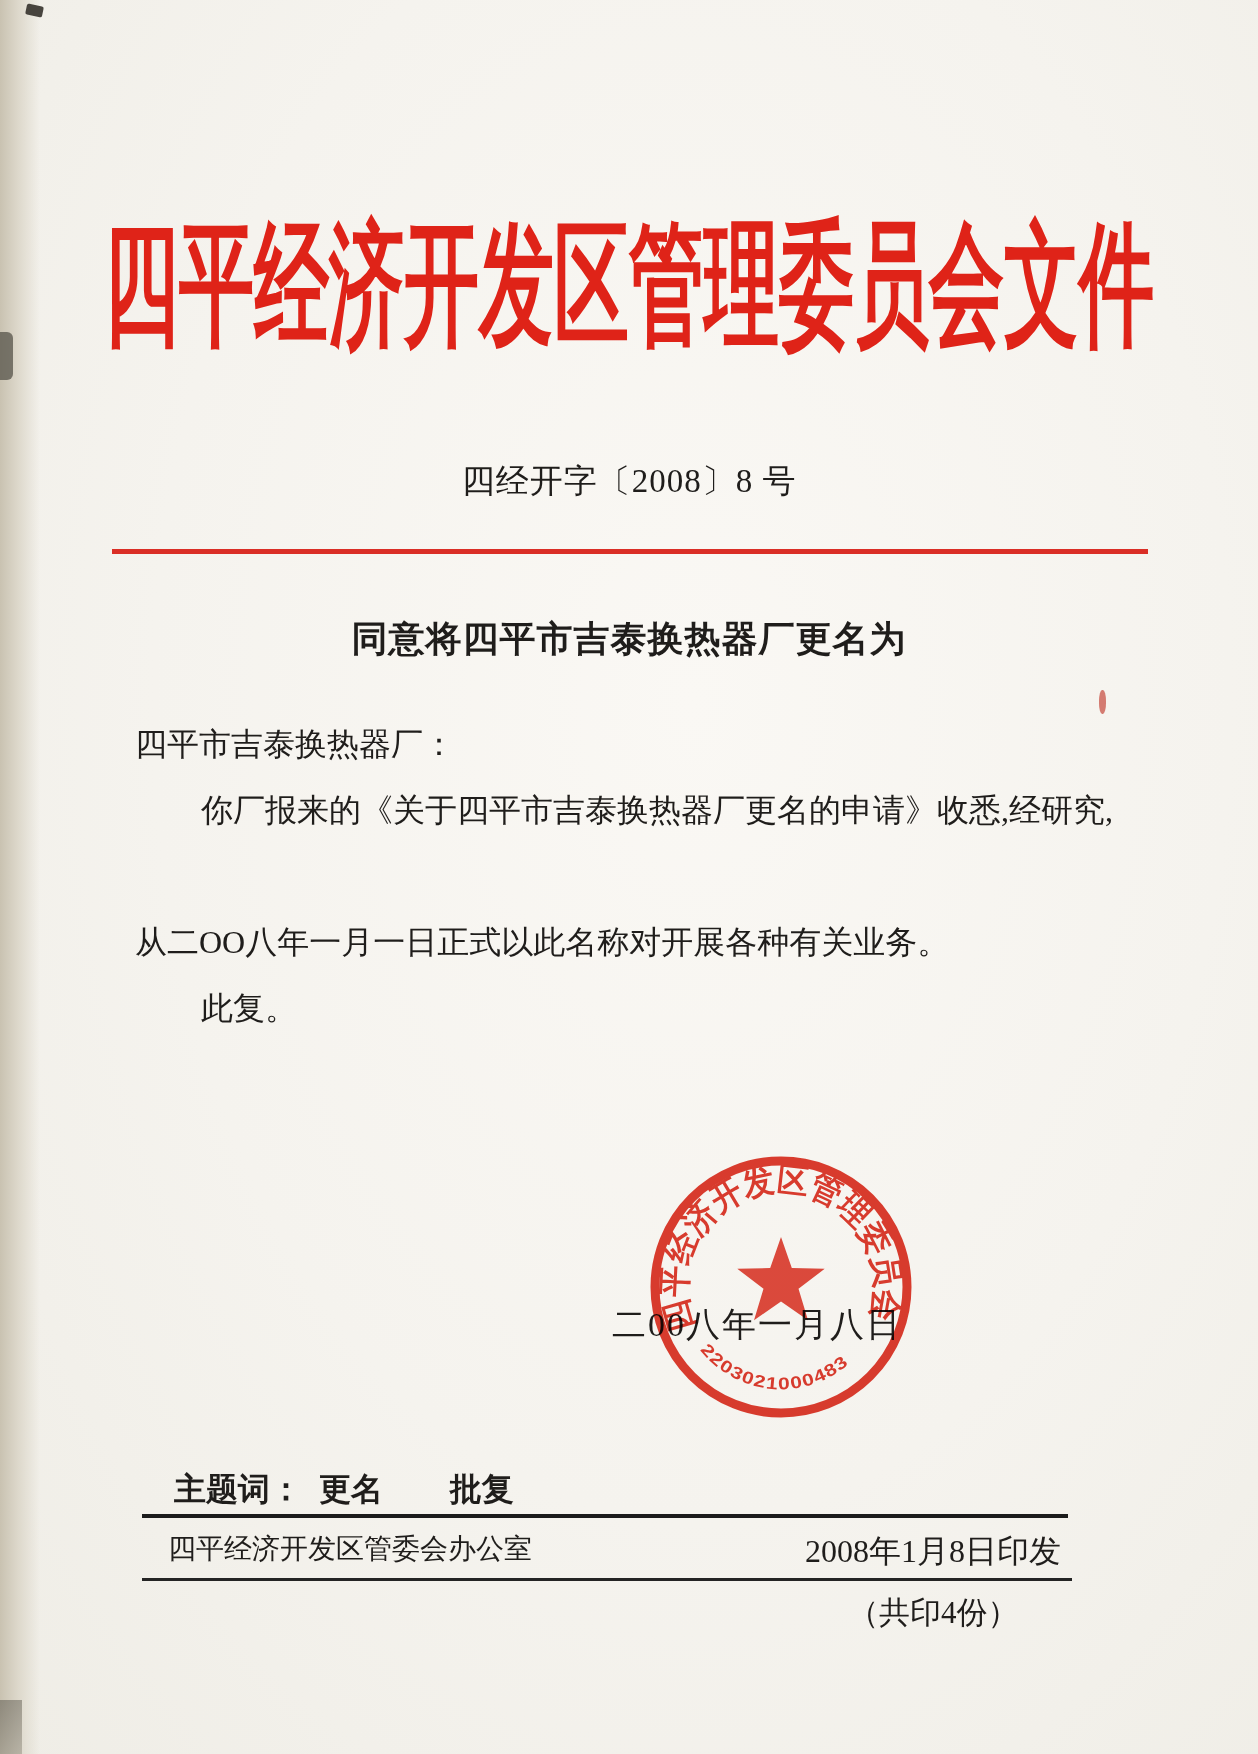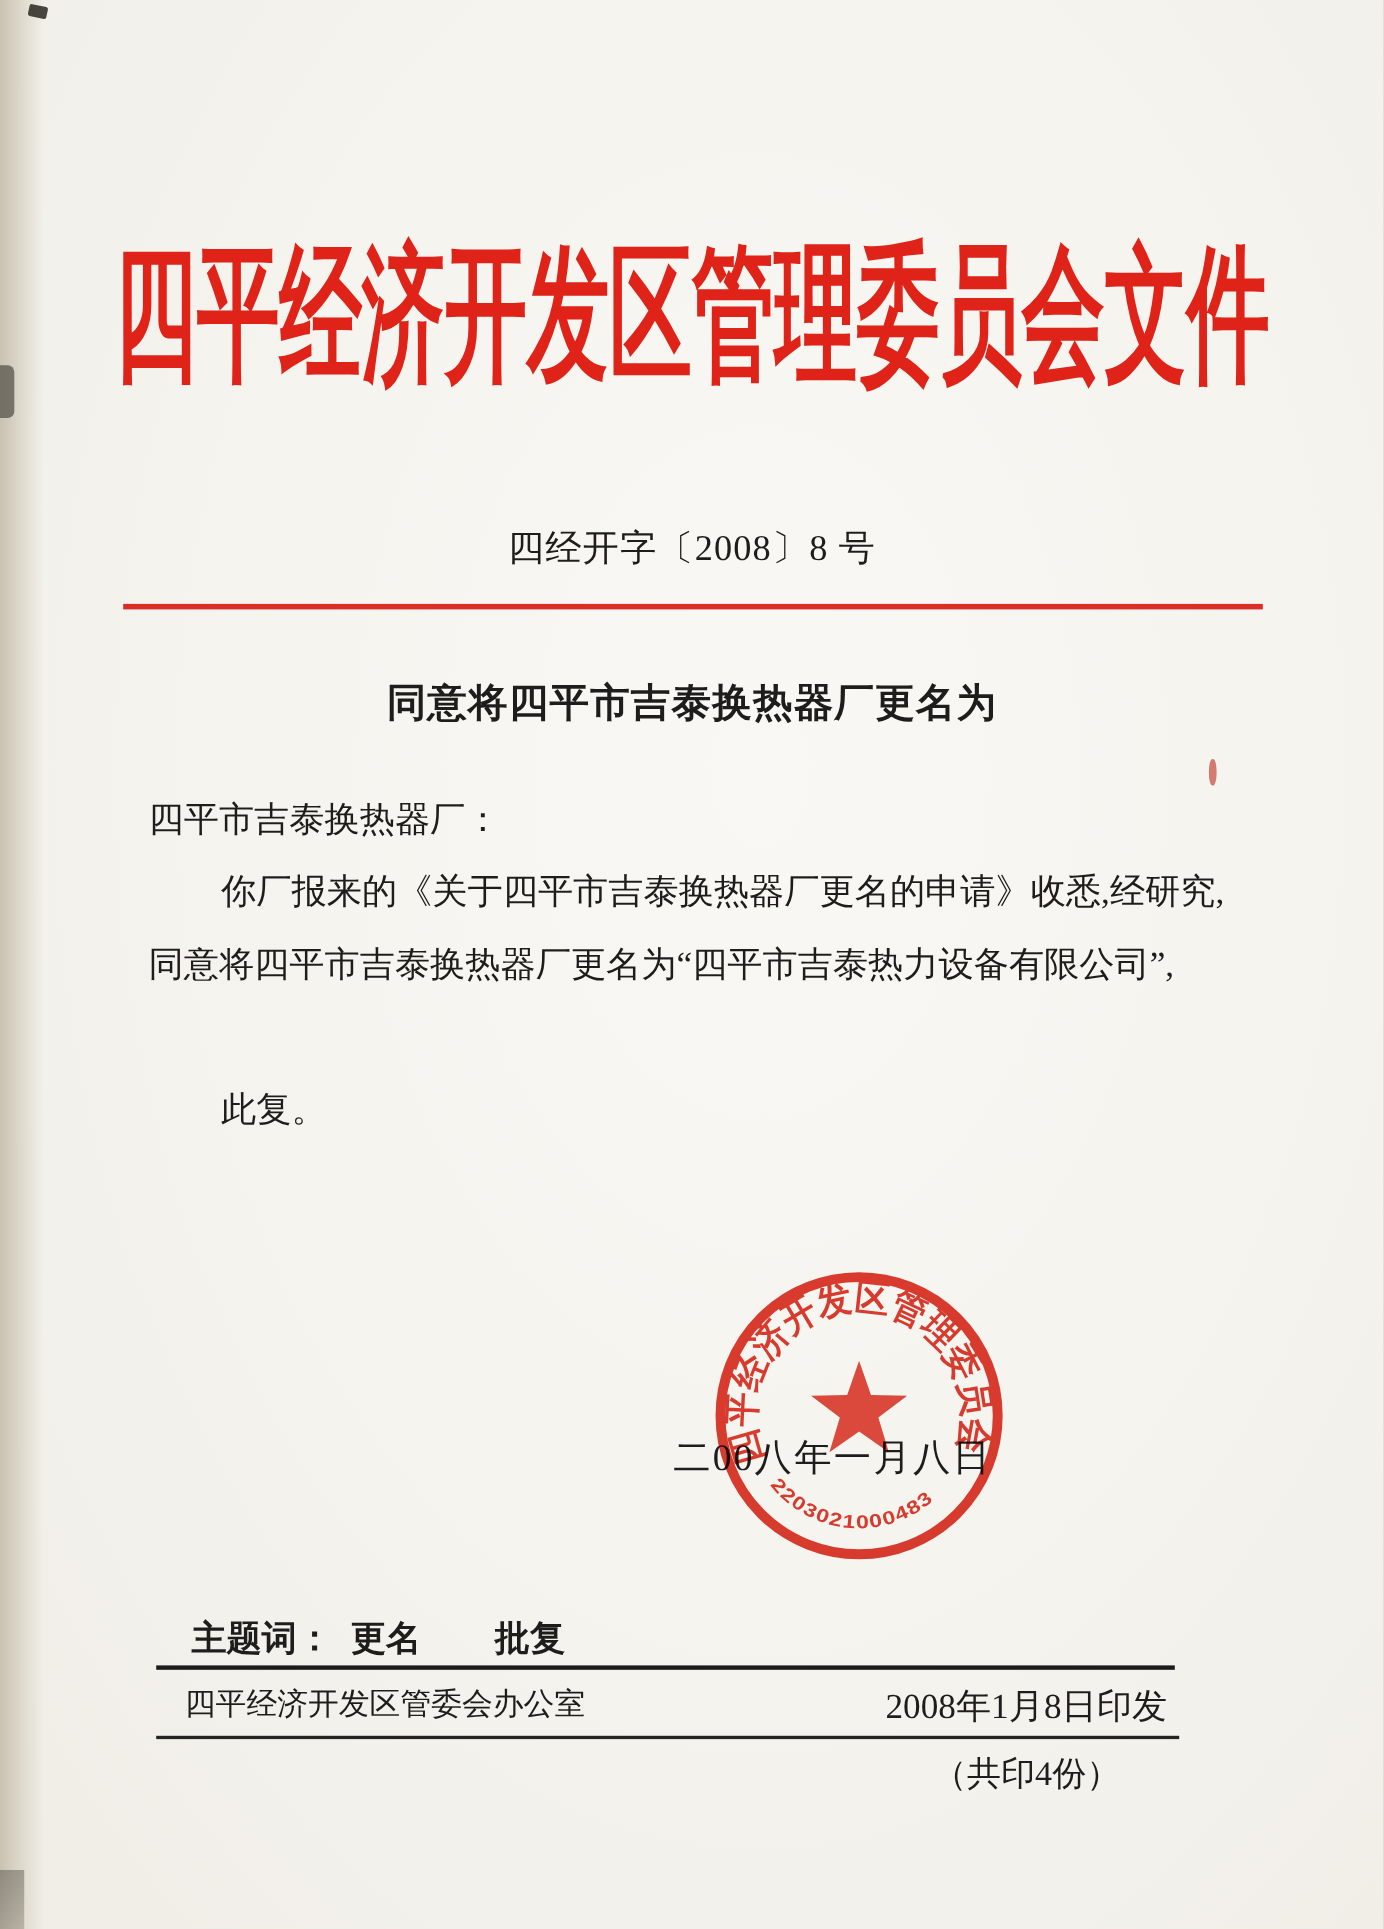--- a/index.html
+++ b/index.html
@@ -28,21 +28,21 @@
   .red-fleck{position:absolute; left:1099px; top:690px; width:7px; height:24px;
     background:#c23a2c; opacity:.65; border-radius:45%;}
   
   .org-title{
     position:absolute; left:0; top:248px; width:1258px; text-align:center;
     font-family:var(--sans); font-weight:bold; color:var(--red);
     font-size:75px; line-height:75px; white-space:nowrap;
     transform:scaleY(1.8); transform-origin:center; letter-spacing:0px;
   }
   .doc-number{
-    position:absolute; left:0; top:480px; width:1258px; text-align:center;
+    position:absolute; left:0; top:462px; width:1258px; text-align:center;
     font-size:33px; line-height:38px; letter-spacing:1px;
   }
   .red-rule{position:absolute; left:112px; top:549px; width:1036px; height:5px;
     background:#d8231a; opacity:.95;}
   
   .subject-title{
     position:absolute; left:0; top:618px; width:1258px; text-align:center;
     font-family:var(--sans); font-weight:bold; font-size:36px; line-height:42px;
     letter-spacing:1px;
   }
@@ -83,21 +83,21 @@
   <div class="corner-bl"></div>
   <div class="red-fleck"></div>
 
   <div class="org-title">四平经济开发区管理委员会文件</div>
   <div class="doc-number">四经开字〔2008〕8 号</div>
   <div class="red-rule"></div>
 
   <div class="subject-title">同意将四平市吉泰换热器厂更名为</div>
   <div class="bline l1">你厂报来的《关于四平市吉泰换热器厂更名的申请》收悉,经研究,</div>
   <div class="bline salutation">四平市吉泰换热器厂：</div>
-  <div class="bline l2">同意将四平市吉泰换热器厂更名为“四平市吉泰热力设备有限公司”,</div>
+  <div class="bline l3">从二OO八年一月一日正式以此名称对开展各种有关业务。</div>
   <div class="bline l4">此复。</div>
 
   <div class="issue-date">二00八年一月八日</div>
 
   <svg class="seal" viewBox="0 0 272 266" aria-hidden="true">
     <defs>
       <path id="ringArc" d="M 50 173 A 95 95 0 1 1 222 173" fill="none"></path>
       <path id="serialArc" d="M 55 196 A 103 103 0 0 0 217 196" fill="none"></path>
     </defs>
     <ellipse cx="136" cy="133" rx="126" ry="126" fill="none" stroke="#dc2819" stroke-width="9"></ellipse>

